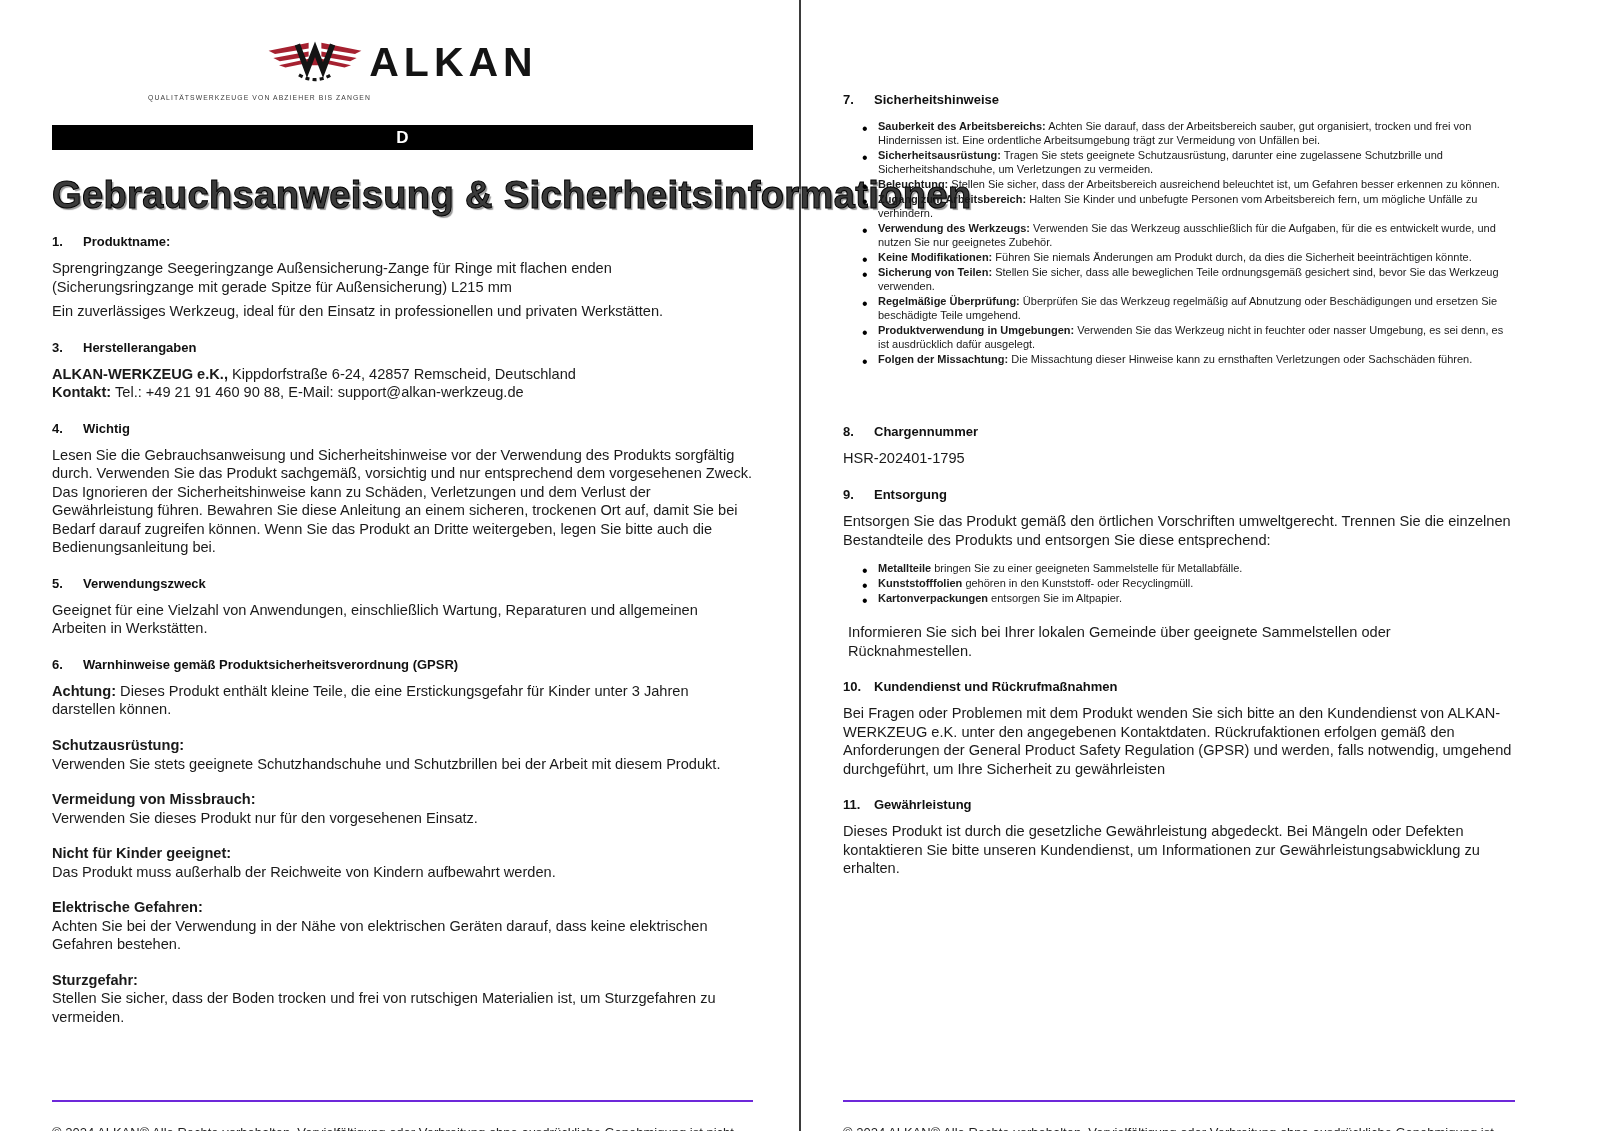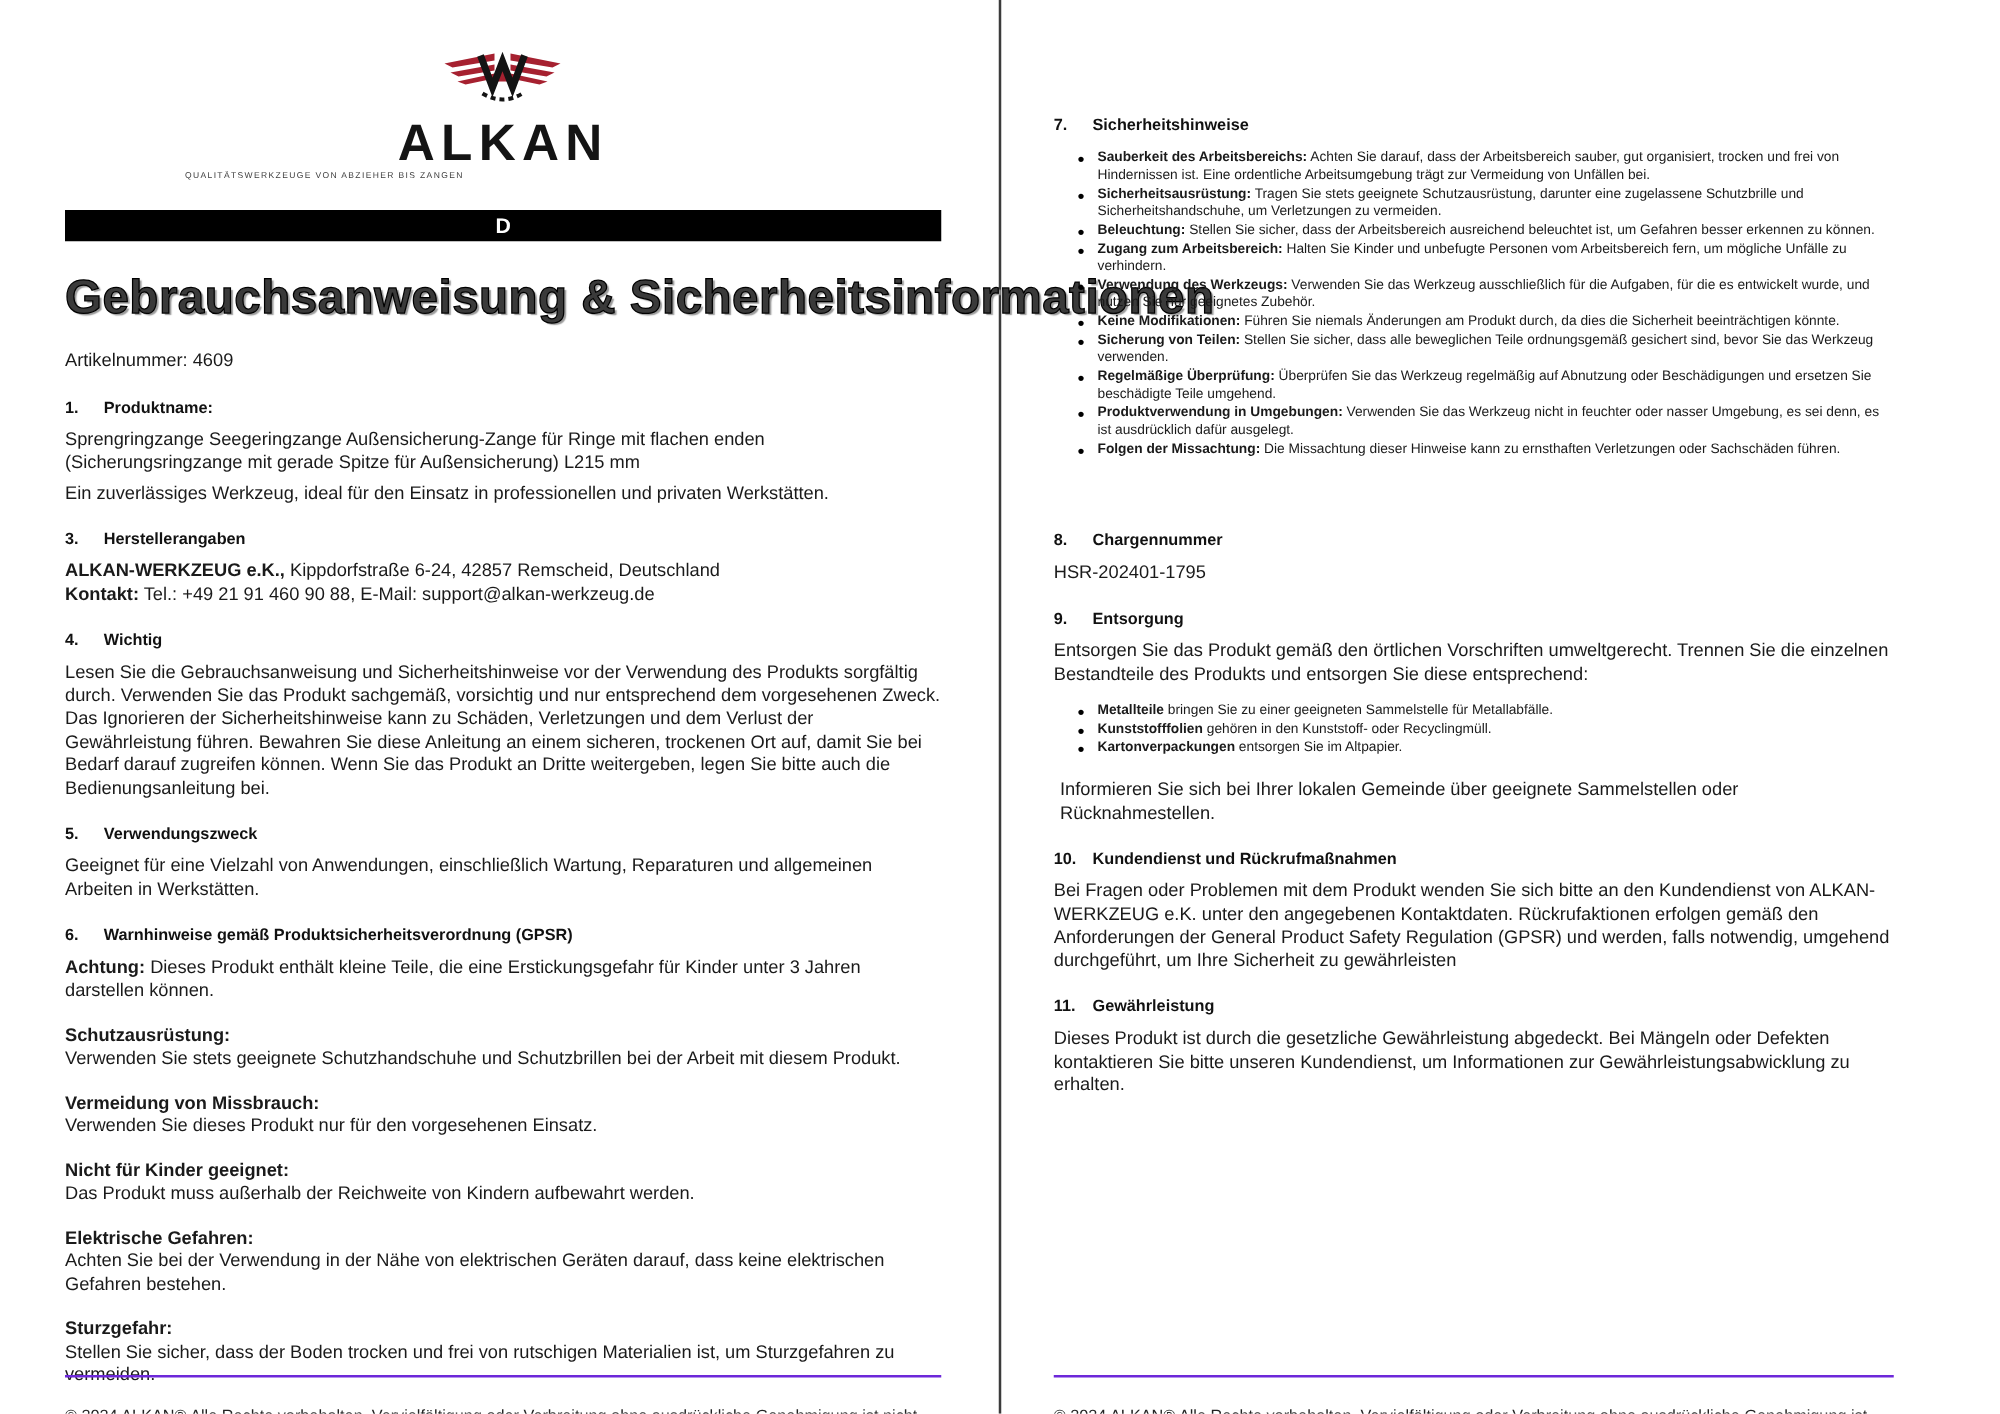--- a/index.html
+++ b/index.html
@@ -8,21 +8,21 @@
     font-family:"Liberation Sans",sans-serif;color:#1a1a1a;
     -webkit-font-smoothing:antialiased;
   }
   .divider{position:absolute;left:799px;top:0;width:2px;height:1131px;background:#3b3b3b;}
   .col{position:absolute;top:0;height:1131px;}
   .col-left{left:52px;width:701px;}
   .col-right{left:843px;width:672px;}
 
   
   .logo{margin-top:36px;text-align:center;}
-  .logo-row{display:inline-flex;align-items:center;gap:6px;flex-direction:column;}
+  .logo-row{display:inline-flex;align-items:center;gap:6px;}
   .brand{font-size:41px;font-weight:bold;letter-spacing:5px;color:#141414;line-height:1;}
   .tagline{font-size:6.8px;letter-spacing:1.1px;color:#3c3c3c;margin-top:2px;padding-left:96px;text-align:left;}
 
   
   .band{margin-top:24px;background:#000;color:#fff;text-align:center;
         font-weight:bold;font-size:17px;height:25px;line-height:25px;}
 
   
   .doc-title{
     margin:24px 0 0;text-align:center;font-size:38px;font-weight:bold;letter-spacing:0.4px;
@@ -81,21 +81,20 @@
     </div>
     <div class="tagline">QUALITÄTSWERKZEUGE VON ABZIEHER BIS ZANGEN</div>
   </div>
 
   <div class="band">
     <span>D</span>
   </div>
 
   <h1 class="doc-title">Gebrauchsanweisung &amp; Sicherheitsinformationen</h1>
 
-  <p class="body-p" style="margin-top:20px">Artikelnummer: 4609</p>
 
   <h2 class="sec-h"><span class="h-num">1.</span><span>Produktname:</span></h2>
   <p class="body-p">Sprengringzange Seegeringzange Außensicherung-Zange für Ringe mit flachen enden (Sicherungsringzange mit gerade Spitze für Außensicherung)  L215 mm</p>
 
   <p class="body-p">Ein zuverlässiges Werkzeug, ideal für den Einsatz in professionellen und privaten Werkstätten.</p>
 
   <h2 class="sec-h"><span class="h-num">3.</span><span>Herstellerangaben</span></h2>
   <p class="body-p" style="margin-bottom:0"><strong>ALKAN-WERKZEUG e.K.,</strong><span> Kippdorfstraße 6-24, 42857 Remscheid, Deutschland</span></p>
   <p class="body-p"><strong>Kontakt:</strong><span> Tel.: +49 21 91 460 90 88, E-Mail: support@alkan-werkzeug.de</span></p>
 

